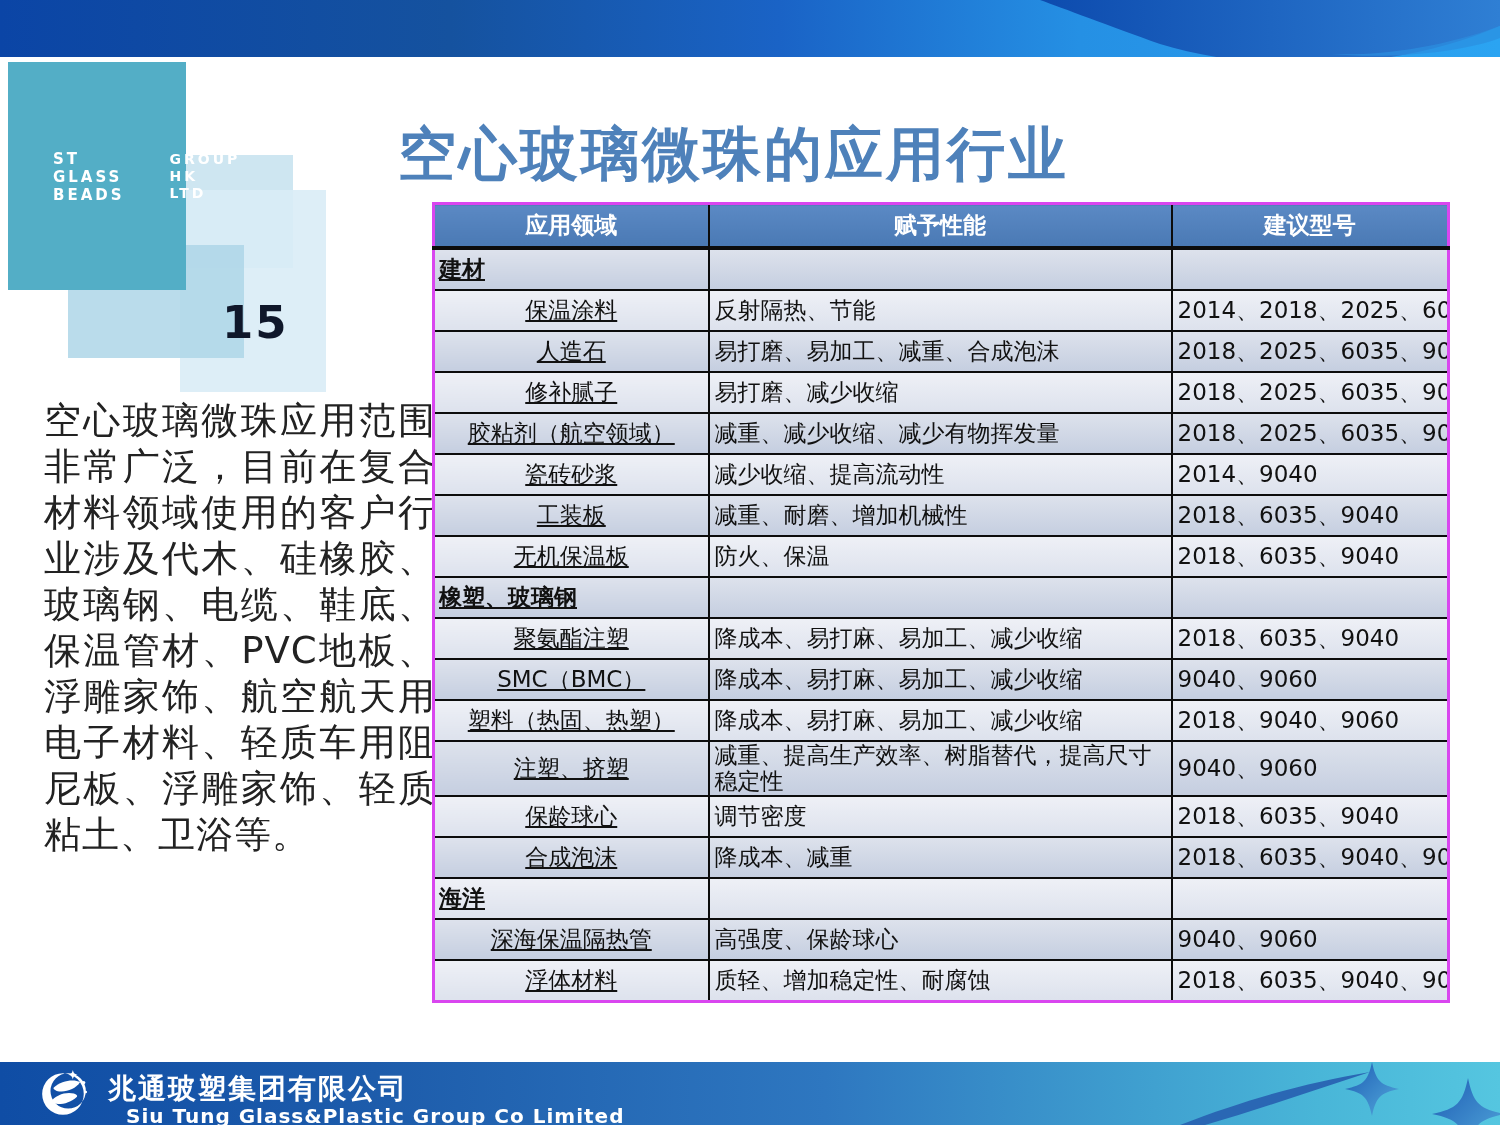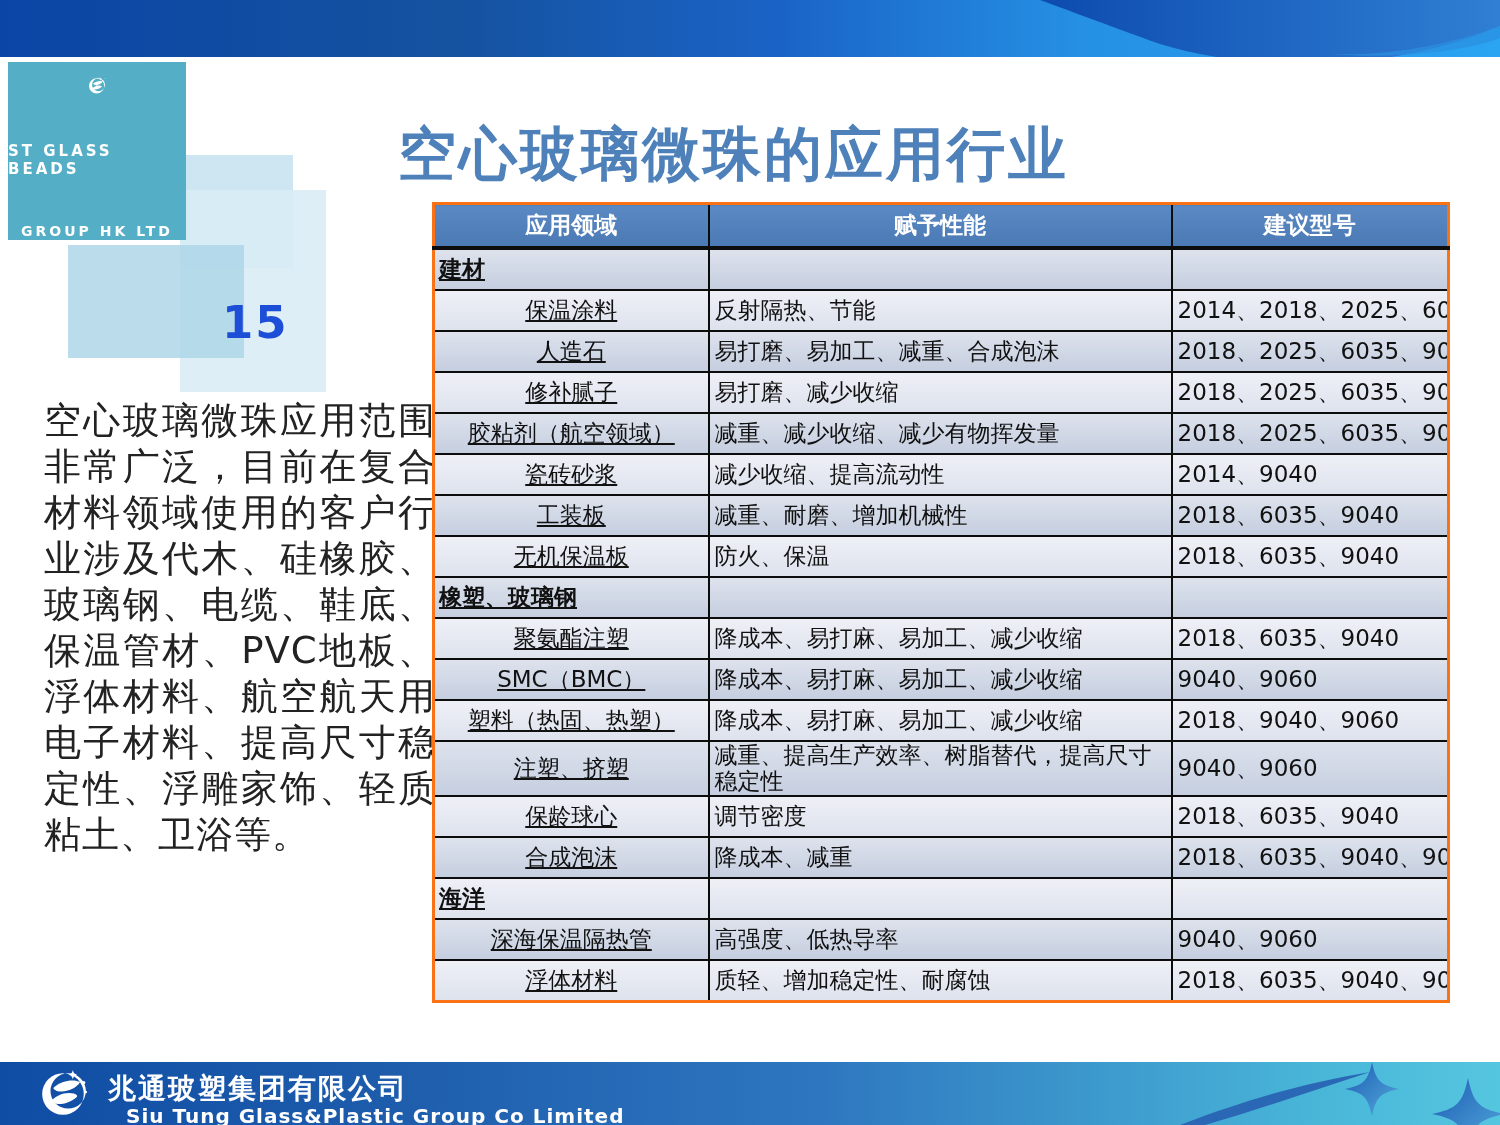--- a/index.html
+++ b/index.html
@@ -9,39 +9,39 @@
   
   .topbar{position:absolute;left:0;top:0;width:1500px;height:57px;
     background:linear-gradient(90deg,#0b45a6 0%,#15529f 30%,#1a63c6 52%,#2590e4 72%,#2ba4f2 100%);}
   .topbar svg{position:absolute;left:0;top:0;}
 
   
   .sq{position:absolute;}
   .sq-b{left:180px;top:155px;width:113px;height:113px;background:#c2e0ee;opacity:.8;}
   .sq-c{left:180px;top:190px;width:146px;height:202px;background:#d9ecf6;opacity:.9;}
   .sq-d{left:68px;top:245px;width:176px;height:113px;background:#aed6e7;opacity:.85;}
-  .logo-box{position:absolute;left:8px;top:62px;width:178px;height:178px;background:#53aec6;
-    display:flex;flex-direction:column;align-items:center;justify-content:flex-start;gap:45px;}
+  .logo-box{position:absolute;left:8px;top:62px;width:178px;height:228px;background:#53aec6;
+    display:flex;flex-direction:row;align-items:center;justify-content:flex-start;gap:45px;}
   .logo-box svg{margin-top:14px;}
   .logo-line1{color:#ffffff;font-size:15px;font-weight:bold;letter-spacing:3px;line-height:18px;margin-top:2px;}
   .logo-line2{color:#ffffff;font-size:14px;font-weight:bold;letter-spacing:3px;line-height:17px;}
   .page-number{position:absolute;left:222px;top:296px;width:90px;font-size:45px;font-weight:bold;
-    color:#1d4ed8;letter-spacing:2px;}
+    color:#0f172a;letter-spacing:2px;}
 
   
   .slide-title{position:absolute;left:398px;top:116px;font-size:58px;font-weight:600;
     color:#4e81ba;letter-spacing:3px;white-space:nowrap;}
 
   
   .intro{position:absolute;left:44px;top:398px;width:392px;font-size:37px;line-height:46px;
     color:#222222;text-align:justify;letter-spacing:1px;}
 
   
   .tbl-wrap{position:absolute;left:432px;top:202px;}
-  table.app{border-collapse:collapse;table-layout:fixed;width:1015px;border:3px solid #f97316;}
+  table.app{border-collapse:collapse;table-layout:fixed;width:1015px;border:3px solid #d946ef;}
   table.app th,table.app td{border:2px solid #0c0c0c;overflow:hidden;}
   table.app thead th{height:39px;background:linear-gradient(#5b89c4,#4a79b4);
     color:#ffffff;font-size:23px;font-weight:bold;text-align:center;border-bottom:4px solid #0c0c0c;}
   table.app td{height:39px;font-size:23px;color:#111111;line-height:1.15;}
   tr.row-medium td{background:linear-gradient(#dde2ec,#c5cee0);}
   tr.row-light td{background:linear-gradient(#eef0f6,#dde2ed);}
   td.c0{text-align:center;padding:0 4px;text-decoration:underline;}
   td.c1{text-align:left;padding:0 5px;}
   td.c2{text-align:left;padding:0 5px;font-size:24px;white-space:nowrap;}
   tr.cat td.c0{text-align:left;font-weight:bold;padding-left:4px;}
@@ -89,21 +89,21 @@
       <circle cx="94" cy="14" r="1.8" fill="#ffffff"></circle>
     </svg>
     <div class="logo-line1">ST GLASS BEADS</div>
     <div class="logo-line2">GROUP HK LTD</div>
   </div>
 
   <div class="page-number">15</div>
 
   <div class="slide-title">空心玻璃微珠的应用行业</div>
 
-  <div class="intro">空心玻璃微珠应用范围非常广泛，目前在复合材料领域使用的客户行业涉及代木、硅橡胶、玻璃钢、电缆、鞋底、保温管材、PVC地板、浮体材料、航空航天用电子材料、提高尺寸稳定性、浮雕家饰、轻质粘土、卫浴等。</div>
+  <div class="intro">空心玻璃微珠应用范围非常广泛，目前在复合材料领域使用的客户行业涉及代木、硅橡胶、玻璃钢、电缆、鞋底、保温管材、PVC地板、浮雕家饰、航空航天用电子材料、轻质车用阻尼板、浮雕家饰、轻质粘土、卫浴等。</div>
 
   <div class="tbl-wrap">
     <table class="app">
       <colgroup>
           <col style="width:275px">
           <col style="width:463px">
           <col style="width:277px">
         </colgroup>
       <thead>
         <tr>
@@ -188,21 +188,21 @@
             <td class="c1">降成本、减重</td>
             <td class="c2">2018、6035、9040、9060</td>
           </tr>
           <tr class="row-light cat">
             <td class="c0">海洋</td>
             <td class="c1"></td>
             <td class="c2"></td>
           </tr>
           <tr class="row-medium">
             <td class="c0">深海保温隔热管</td>
-            <td class="c1">高强度、低热导率</td>
+            <td class="c1">高强度、保龄球心</td>
             <td class="c2">9040、9060</td>
           </tr>
           <tr class="row-light">
             <td class="c0">浮体材料</td>
             <td class="c1">质轻、增加稳定性、耐腐蚀</td>
             <td class="c2">2018、6035、9040、9060</td>
           </tr>
         </tbody>
     </table>
   </div>

